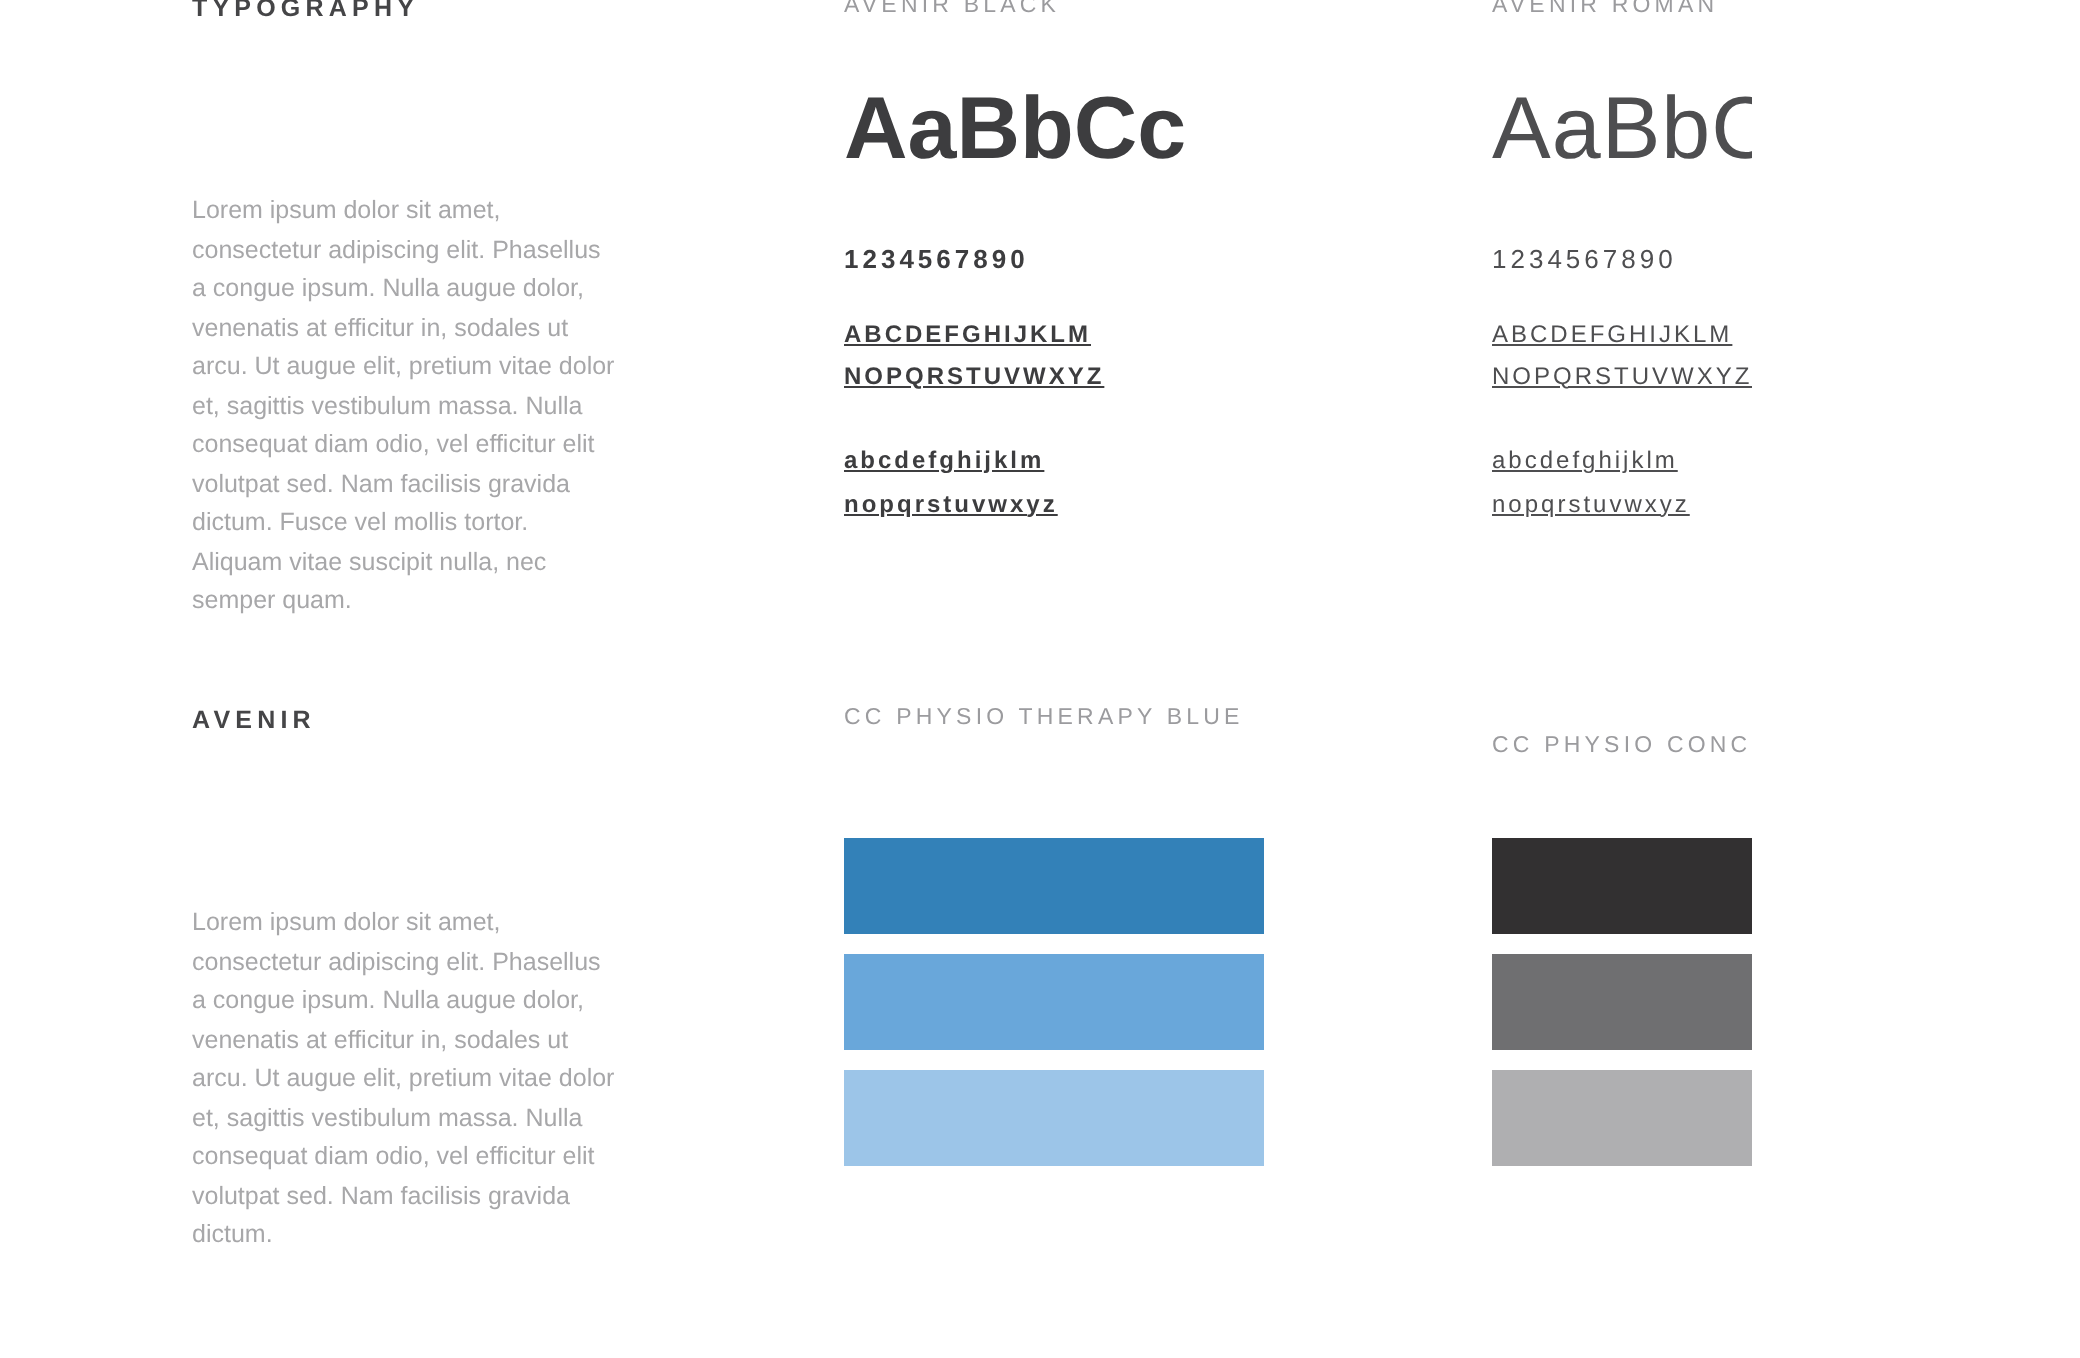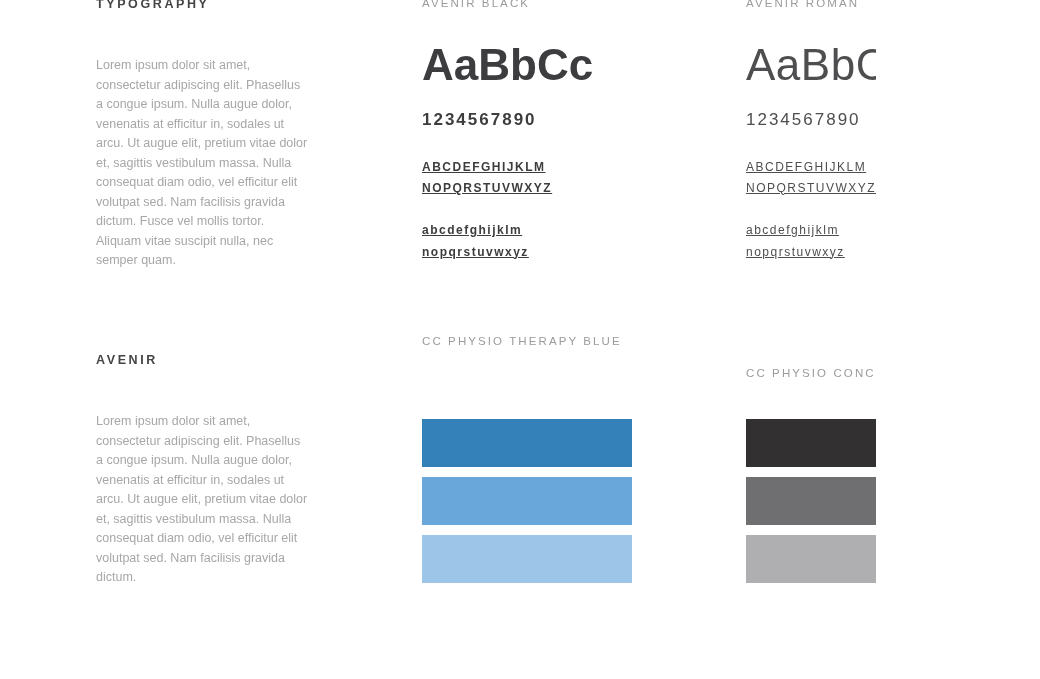--- a/index.html
+++ b/index.html
@@ -37,32 +37,33 @@
     color: #9b9b9e;
     white-space: nowrap;
   }
   .body-copy {
     position: absolute;
     font-size: 12.5px;
     line-height: 19.5px;
     color: #a7a7a9;
     white-space: pre-line;
     width: 320px;
+    margin-top: 40px;
   }
   .sample {
     position: absolute;
     top: 42px;
     font-size: 44px;
     line-height: 46px;
     white-space: nowrap;
   }
   .numerals {
     position: absolute;
-    top: 109px;
-    font-size: 17px;
+    top: 119px;
+    font-size: 13px;
     line-height: 22px;
     letter-spacing: 2px;
     white-space: nowrap;
   }
   .alphabet {
     position: absolute;
     font-size: 12px;
     letter-spacing: 1.5px;
     white-space: pre-line;
     text-decoration: underline;
@@ -127,21 +128,21 @@
   <div class="body-copy c1" style="top:412px">Lorem ipsum dolor sit amet,
 consectetur adipiscing elit. Phasellus
 a congue ipsum. Nulla augue dolor,
 venenatis at efficitur in, sodales ut
 arcu. Ut augue elit, pretium vitae dolor
 et, sagittis vestibulum massa. Nulla
 consequat diam odio, vel efficitur elit
 volutpat sed. Nam facilisis gravida
 dictum.</div>
 
-  <div class="col-header c2" style="top:335px">CC PHYSIO THERAPY BLUE</div>
+  <div class="col-header c2" style="top:353px">CC PHYSIO THERAPY BLUE</div>
   <div class="swatch-stack blue c2">
     <div class="swatch" style="background-color: rgb(51, 129, 184);"></div>
     <div class="swatch" style="background-color: rgb(105, 167, 218);"></div>
     <div class="swatch" style="background-color: rgb(156, 197, 232);"></div>
   </div>
 
   <div class="col-header c3" style="top:367px">CC PHYSIO CONCRETE GREY</div>
   <div class="swatch-stack grey c3">
     <div class="swatch" style="background-color: rgb(50, 48, 49);"></div>
     <div class="swatch" style="background-color: rgb(111, 111, 113);"></div>

